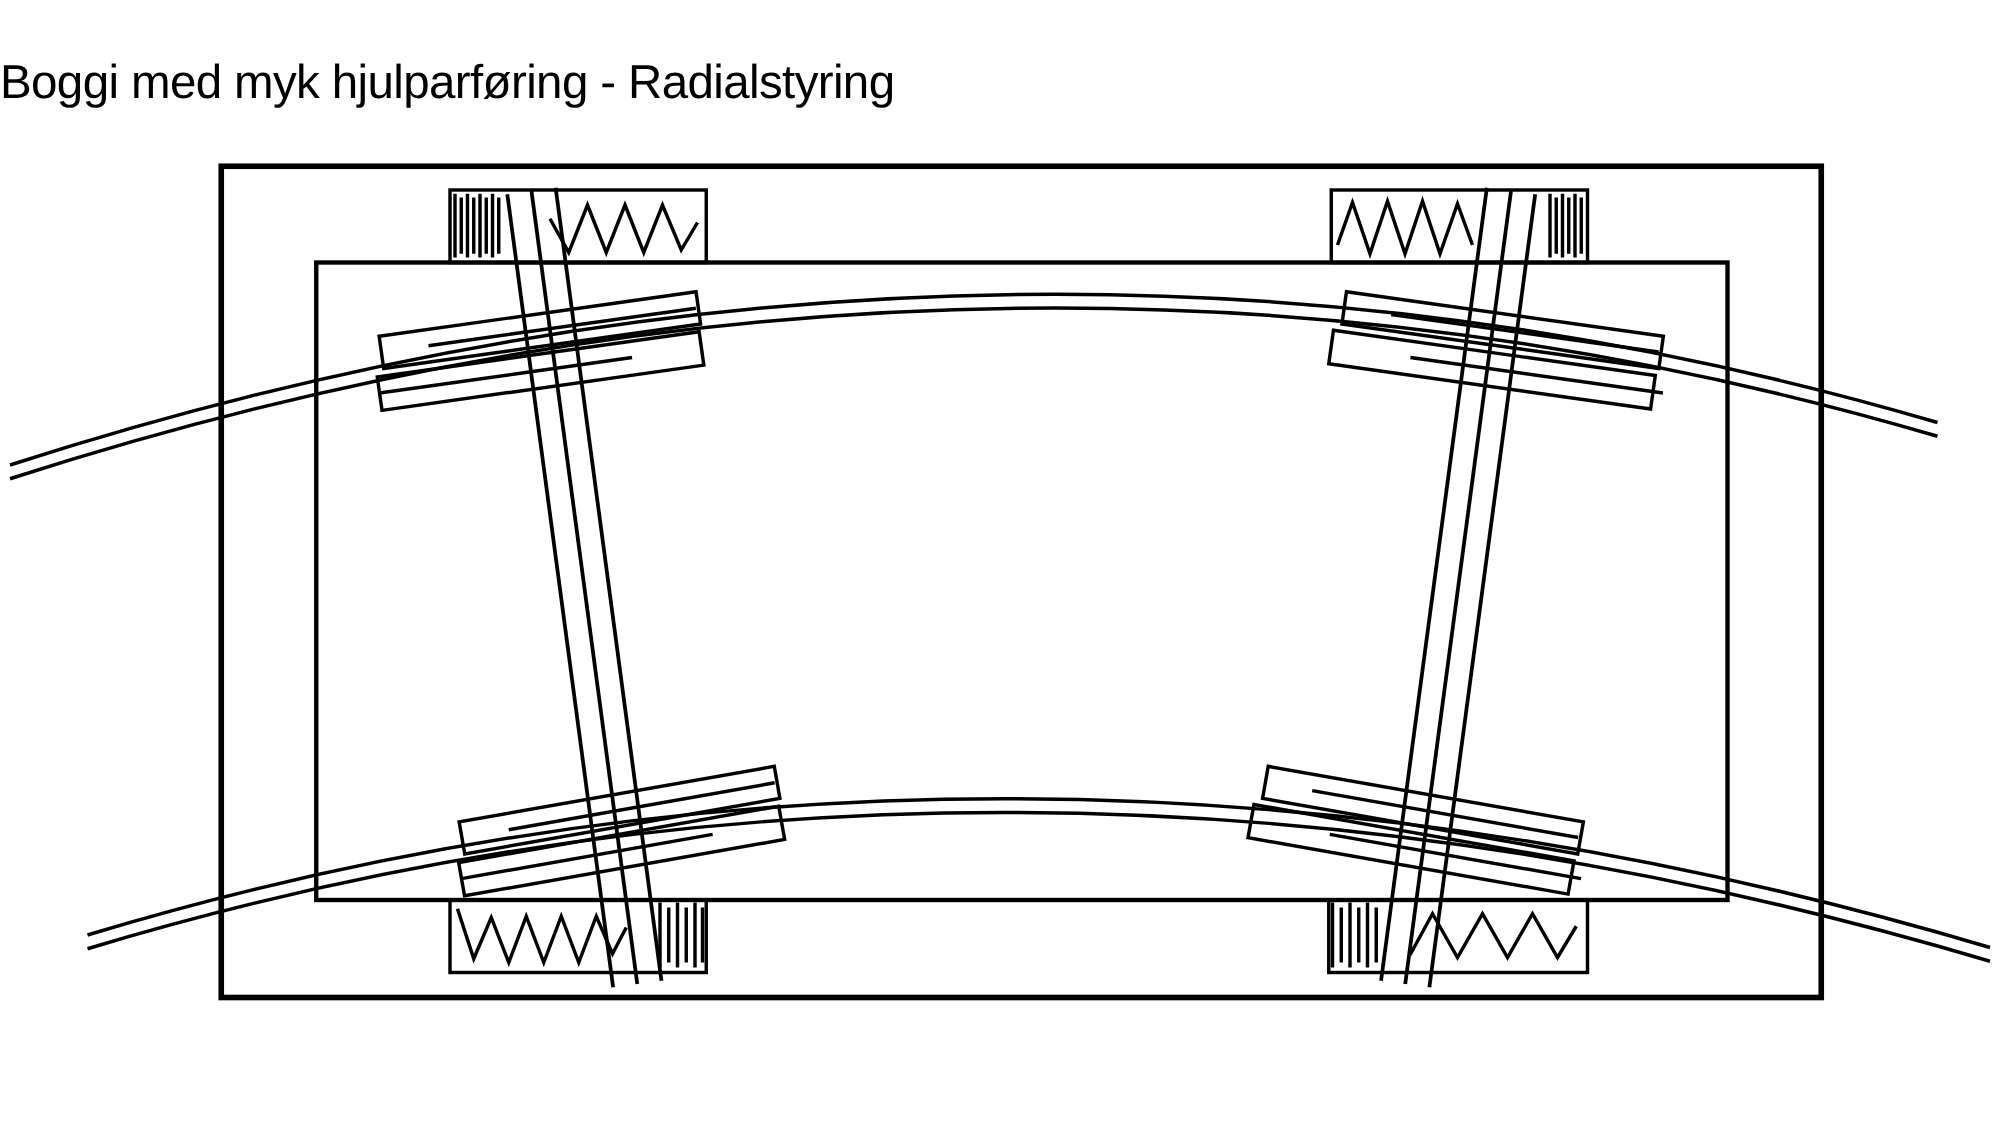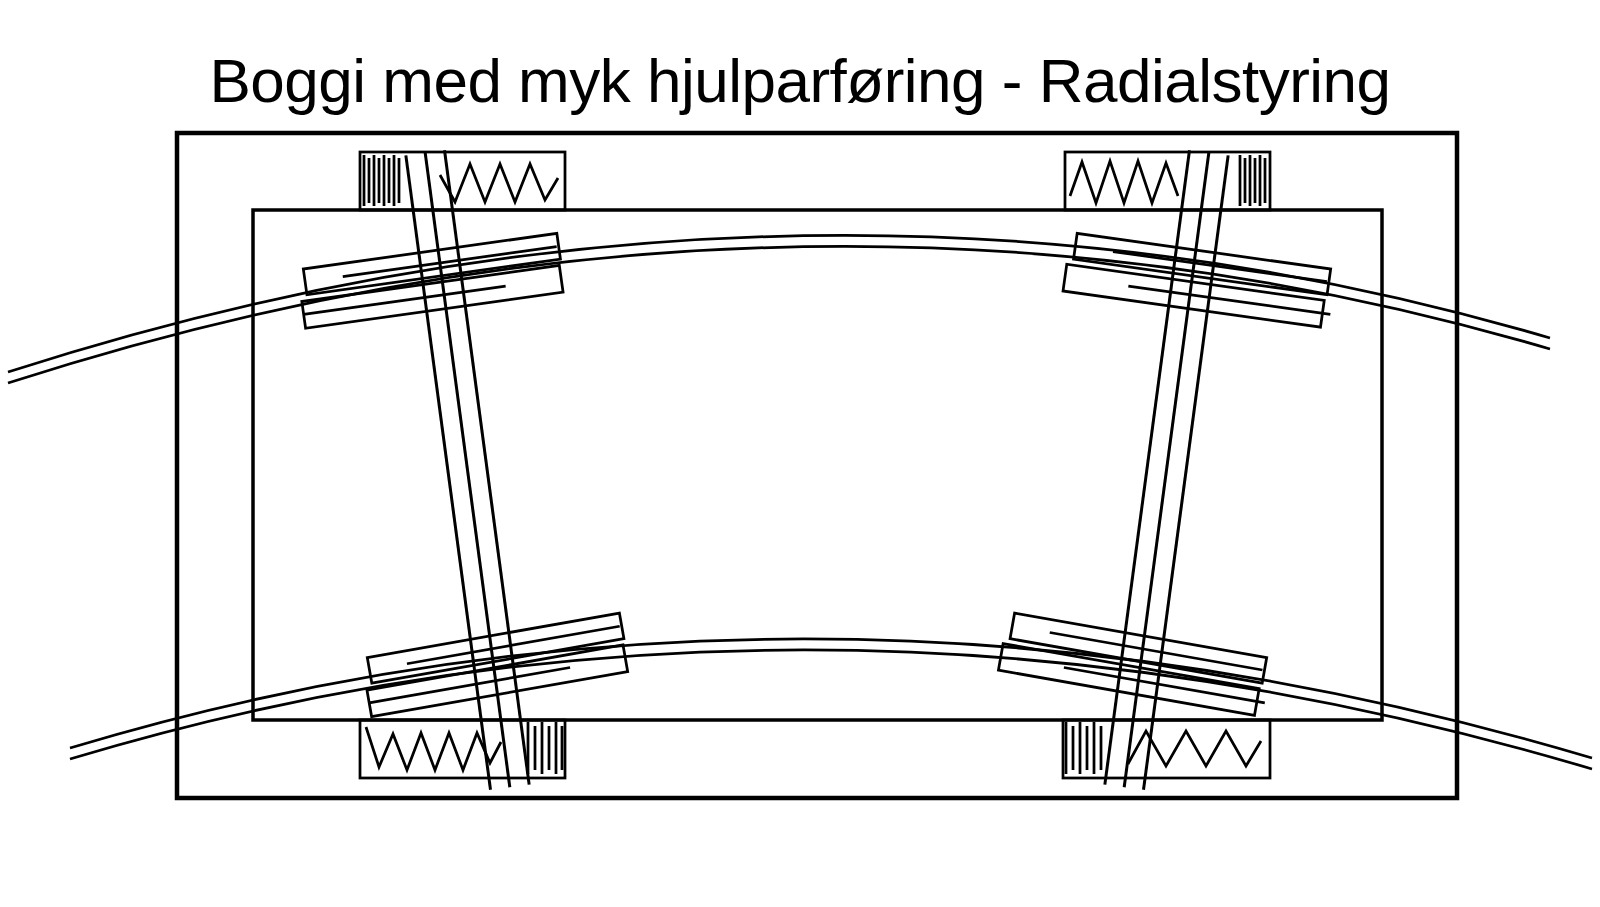--- a/index.html
+++ b/index.html
@@ -7,22 +7,21 @@
   .stage {
     position:relative;
     width:1600px; height:907px;
     background:var(--bg);
     overflow:hidden;
     font-family:"Liberation Sans", sans-serif;
   }
   .diagram-title {
     position:absolute;
     top:45px; left:0; width:100%;
-    text-align:center;
-    font-size:62px;
+    font-size:38px;
     letter-spacing:-0.5px;
     color:var(--line);
     white-space:nowrap;
     user-select:none;
   }
   svg.drawing { position:absolute; top:0; left:0; }
   svg.drawing * { vector-effect:none; }
   .ln   { stroke:var(--line); fill:none; }
   .w45  { stroke-width:4.5px; }
   .w35  { stroke-width:3.5px; }

